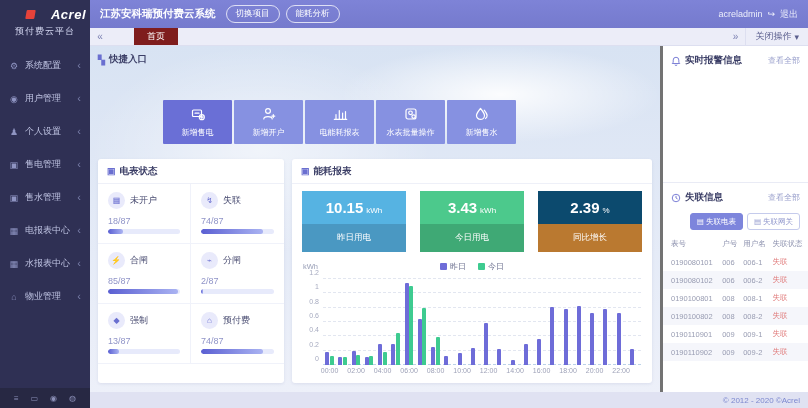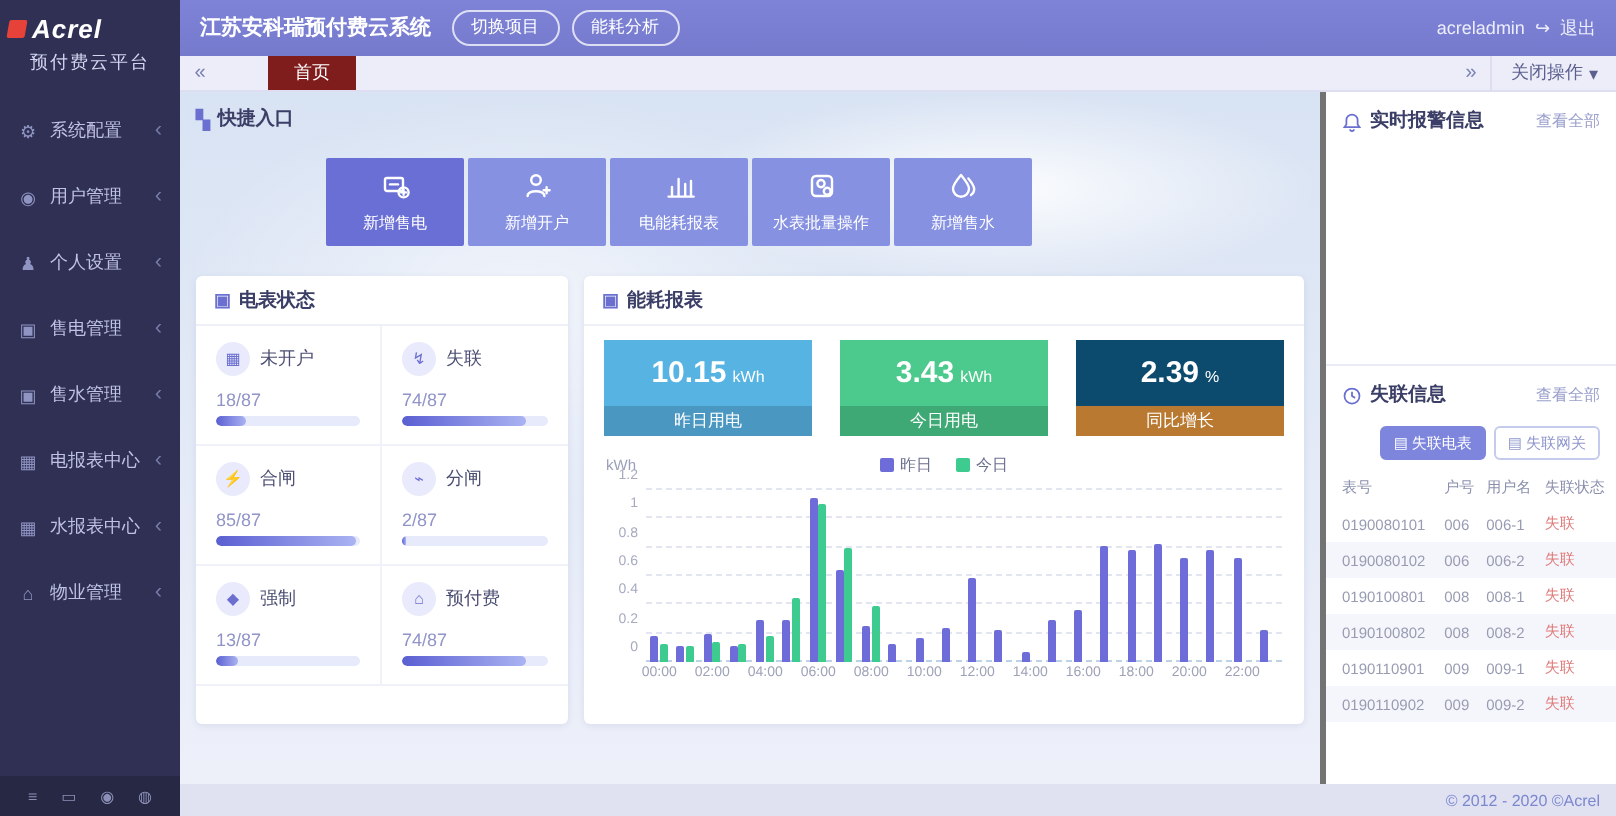--- a/index.html
+++ b/index.html
@@ -3,21 +3,21 @@
 <meta charset="utf-8">
 <style>
   * { margin:0; padding:0; box-sizing:border-box; }
   html,body { width:808px; height:408px; overflow:hidden; }
   body { font-family:"Liberation Sans", sans-serif; }
   .app { position:relative; width:808px; height:408px; background:#fff; display:flex; }
 
   
   .sidebar { width:90px; background:#2f3054; display:flex; flex-direction:column; flex-shrink:0; }
   .logo { padding:7px 4px 5px; text-align:center; }
-  .logo-row { display:flex; align-items:center; justify-content:flex-start; gap:3px; }
+  .logo-row { display:flex; align-items:center; justify-content:flex-end; gap:16px; }
   .logo-mark { width:9px; height:9px; background:#e6423a; display:inline-block; transform:skewX(-10deg); border-radius:1px; }
   .brand { color:#fff; font-size:13px; font-weight:bold; font-style:italic; letter-spacing:.5px; }
   .logo-sub { color:#d3d6f0; font-size:9px; margin-top:3px; letter-spacing:1px; }
   .menu { margin-top:6px; }
   .menu-item { height:33px; display:flex; align-items:center; padding:0 9px; color:#bfc3e2; font-size:9px; cursor:pointer; }
   .m-ic { font-size:9px; color:#8f94c2; margin-right:6px; width:10px; text-align:center; }
   .chev { margin-left:auto; color:#787da8; font-size:11px; line-height:1; }
   .side-footer { margin-top:auto; height:20px; background:#272843; display:flex; align-items:center; justify-content:space-around; padding:0 8px; }
   .sf-ic { color:#8c90b8; font-size:8px; cursor:pointer; }
 
@@ -40,21 +40,21 @@
   .content { width:570px; padding:7px 8px 0; position:relative; flex-shrink:0;
     background:
       radial-gradient(closest-side at 72% 14%, rgba(255,255,255,.9), rgba(255,255,255,0)),
       radial-gradient(closest-side at 30% 30%, rgba(255,255,255,.55), rgba(255,255,255,0)),
       linear-gradient(180deg,#d8e3f3 0%,#e2e9f6 45%,#edf0f9 100%);
   }
   .sec-title { display:flex; align-items:center; gap:4px; font-size:9.5px; font-weight:bold; color:#3b3e66; }
   .sec-ic { color:#6a6fd0; font-size:9px; }
 
   .quick-row { display:flex; gap:2px; margin:13px auto 0; width:424px; }
-  .quick-btn { width:69px; height:44px; background:#8691e1; color:#fff; display:flex; flex-direction:column; align-items:center; justify-content:center; gap:3px; font-size:8px; cursor:pointer; border-radius:1px; }
+  .quick-btn { width:69px; height:44px; background:#8691e1; color:#fff; display:flex; flex-direction:column; align-items:center; justify-content:center; gap:3px; font-size:8px; cursor:pointer; border-radius:1px;margin-top:21px; }
   .quick-btn.active { background:#6a6fd6; }
 
   .panels { display:flex; gap:8px; margin-top:15px; height:224px; }
   .panel { background:#fff; border-radius:3px; box-shadow:0 1px 3px rgba(90,100,160,.12); overflow:hidden; }
   .panel-head { height:25px; border-bottom:1px solid #eef0f8; display:flex; align-items:center; gap:4px; padding:0 9px; font-size:9.5px; font-weight:bold; color:#3b3e66; }
 
   .meter-panel { width:186px; flex-shrink:0; }
   .st-grid { display:grid; grid-template-columns:1fr 1fr; }
   .st-cell { padding:8px 10px 9px; border-right:1px solid #f0f2fa; border-bottom:1px solid #f0f2fa; }
   .st-cell:nth-child(2n) { border-right:none; }
@@ -65,21 +65,21 @@
   .st-track { margin-top:3px; height:5px; background:#e7eafb; border-radius:3px; overflow:hidden; }
   .st-fill { height:100%; border-radius:3px; background:linear-gradient(90deg,#5a5fd2,#aab3f2); }
 
   .energy-panel { flex:1; display:flex; flex-direction:column; }
   .energy-body { padding:7px 9px 0; flex:1; }
   .kpi-row { display:flex; justify-content:center; gap:14px; }
   .kpi { width:104px; border-radius:0; overflow:hidden; text-align:center; }
   .kpi-top { height:33px; display:flex; align-items:baseline; justify-content:center; padding-top:8px; color:#fff; }
   .kpi-val { font-size:15px; font-weight:bold; }
   .kpi-unit { font-size:8px; margin-left:3px; }
-  .kpi-band { height:15px; font-size:8.5px; color:#fff; display:flex; align-items:center; justify-content:center; }
+  .kpi-band { height:28px; font-size:8.5px; color:#fff; display:flex; align-items:center; justify-content:center; }
 
   .chart { margin-top:9px; }
   .chart-head { position:relative; height:12px; }
   .ylab { position:absolute; left:2px; top:1px; font-size:7.5px; color:#9aa0b8; }
   .legend { display:flex; justify-content:center; gap:12px; }
   .lg-item { display:flex; align-items:center; gap:3px; font-size:8px; color:#6d7190; }
   .lg-sw { width:7px; height:7px; border-radius:1px; }
   .plot { position:relative; margin:6px 0 0 22px; width:318px; height:86px; }
   .gridline { position:absolute; left:0; width:100%; border-top:1px dashed #e2e6f0; height:0; }
   .gridline.axis0 { border-top:1px dashed #bcd2e8; }

